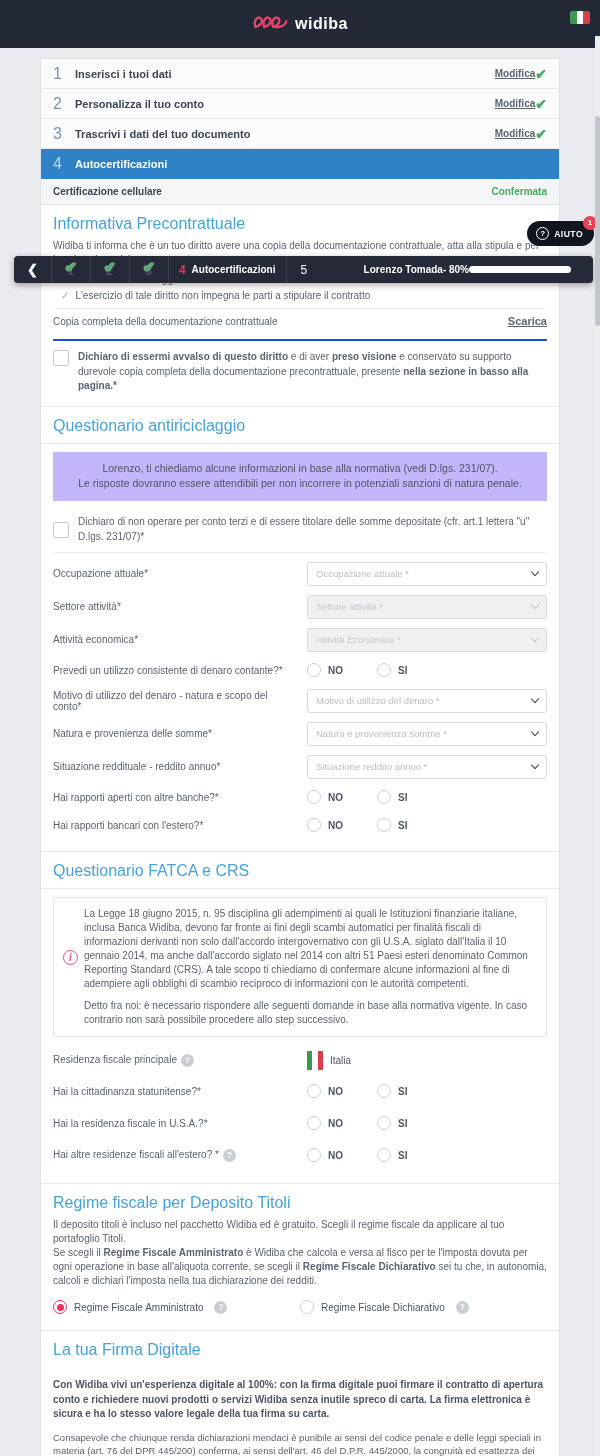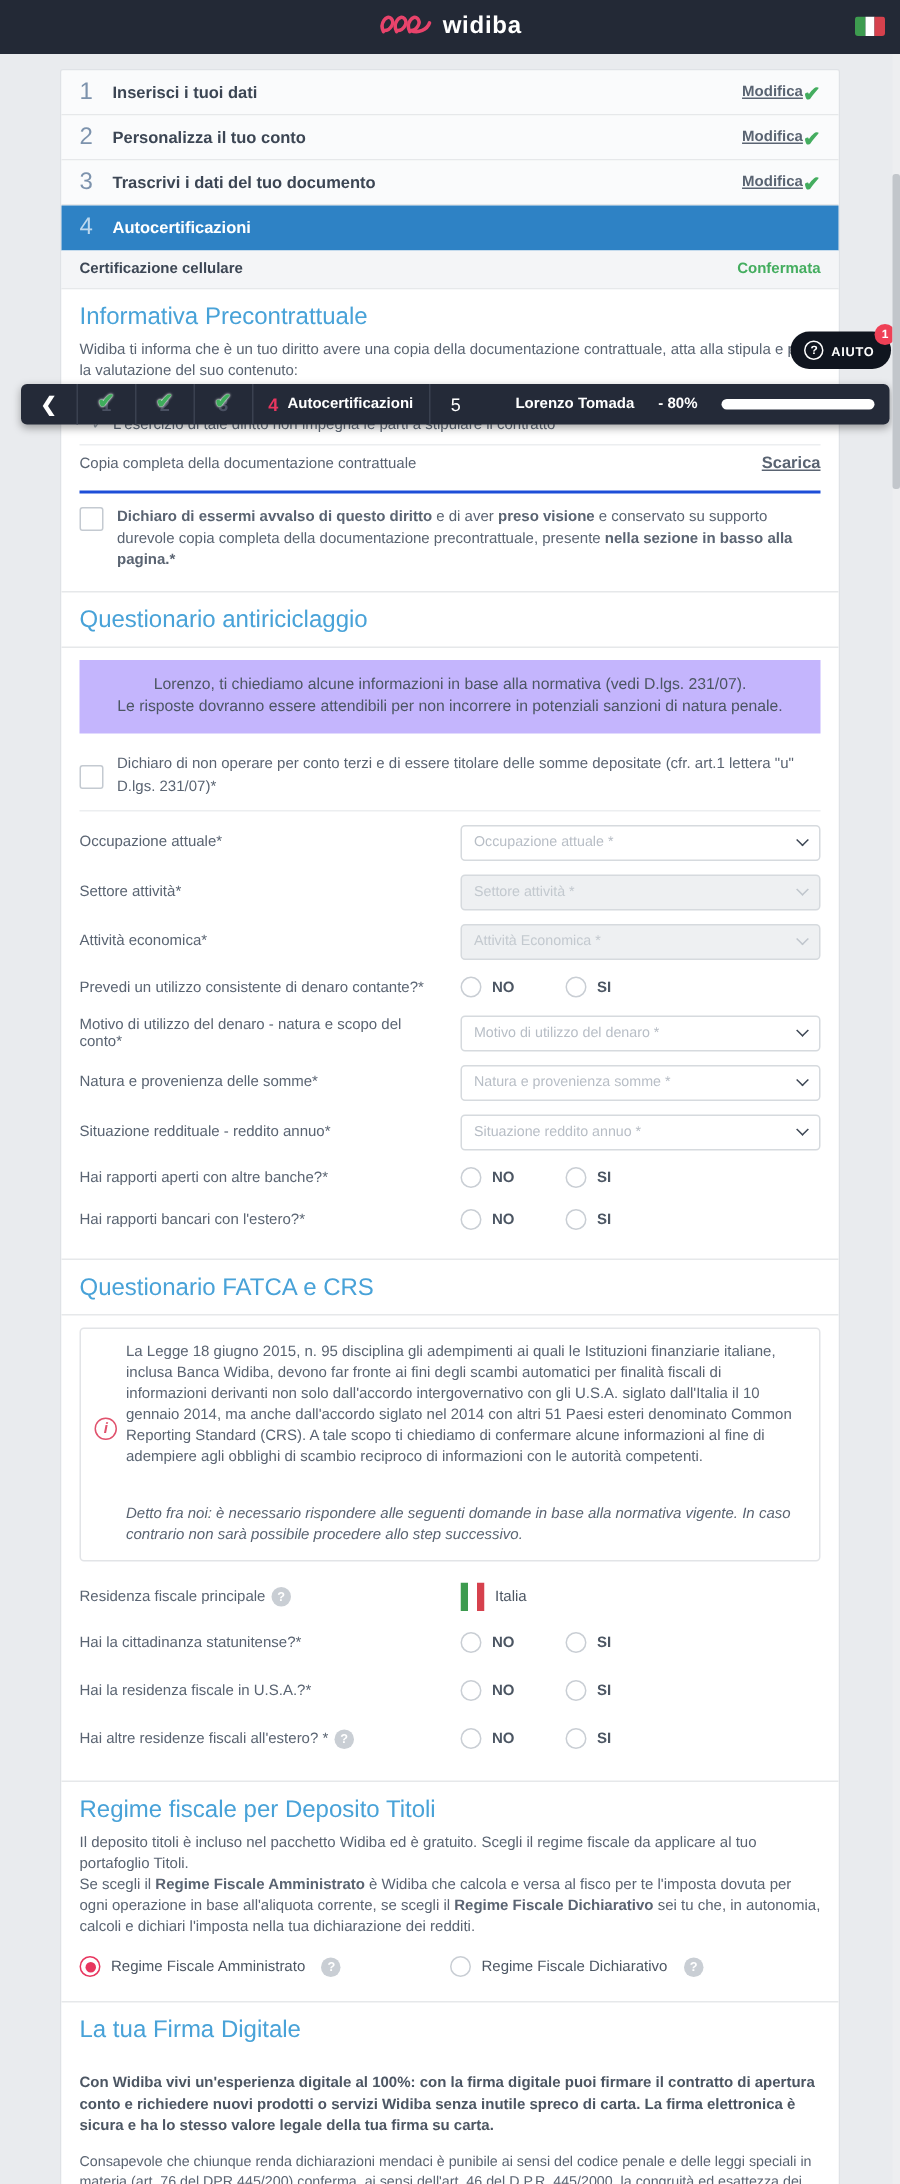--- a/index.html
+++ b/index.html
@@ -7,21 +7,21 @@
   body {
     font-family:"Liberation Sans", sans-serif;
     background:#e9ebee;
     color:#5a6472;
     position:relative;
     height:1456px;
     overflow:hidden;
   }
   
   .app-header {
-    height:36px; background:#232936; display:flex; align-items:center;
+    height:48px; background:#232936; display:flex; align-items:center;
     justify-content:center; position:relative;
   }
   .logo { display:flex; align-items:center; gap:5px; }
   .logo-word { color:#fff; font-size:16px; font-weight:700; letter-spacing:.5px; }
   .flag { width:20px; height:13px; border-radius:2px; overflow:hidden; display:flex;
     position:absolute; right:10px; top:11px; }
   .flag i, .flag-sm i { flex:1; }
   .fl-g { background:#3d9b4f; } .fl-w { background:#fff; } .fl-r { background:#d6414d; }
   
   .page { padding:10px 40px 0 40px; }
@@ -75,21 +75,21 @@
   .radio-group { width:240px; display:flex; align-items:center; gap:34px; }
   .radio-opt { display:flex; align-items:center; gap:7px; cursor:pointer; }
   .radio { width:14px; height:14px; border:1.5px solid #c9ced4; border-radius:50%; background:#fff; }
   .radio.sel { border-color:#e8365f; position:relative; }
   .radio.sel::after { content:""; position:absolute; inset:2.5px; background:#e8365f; border-radius:50%; }
   .radio-lbl { font-size:10px; font-weight:700; color:#4c5663; }
   
   .info-box { border:1px solid #e2e4e7; border-radius:3px; padding:9px 12px 9px 30px; position:relative; margin:4px 0 8px 0; }
   .info-icon { position:absolute; left:9px; top:38%; width:15px; height:15px; border:1.5px solid #e0526d;
     border-radius:50%; color:#e0526d; font-size:10px; font-weight:700; text-align:center; line-height:13px; font-style:italic; }
-  .info-box .note { font-style:italic; margin-top:24px; }
+  .info-box .note { margin-top:8px; }
   .help { width:13px; height:13px; background:#c9ced4; color:#fff; border-radius:50%; display:inline-block;
     text-align:center; font-size:8.5px; font-weight:700; line-height:13px; vertical-align:middle; margin-left:4px; cursor:pointer; }
   .flag-sm { width:16px; height:19px; display:flex; overflow:hidden; margin-right:7px; }
   .value-lbl { font-size:10px; color:#4c5663; display:flex; align-items:center; }
   
   .regime-radios { display:flex; margin-top:12px; margin-bottom:4px; }
   .regime-radios .radio-opt { width:50%; }
   
   .firma-intro { font-size:10px; font-weight:700; color:#4c5663; line-height:1.45; margin-bottom:9px;margin-top:19px; }
   .consent-p { font-size:9.5px; line-height:1.45; color:#5a6472; margin-bottom:9px; }
@@ -104,21 +104,21 @@
     border-right:1px solid #3a4150; padding:0 10px; cursor:pointer; }
   .sb-back { color:#fff; font-size:13px; font-weight:700; padding:0 13px; }
   .sb-check { position:relative; width:18px; text-align:center; }
   .sb-check .n { color:#4a5162; font-size:12px; font-weight:700; }
   .sb-check .c { position:absolute; left:3px; top:-2px; color:#3fae5c; font-size:14px; font-weight:700;
     text-shadow:0 0 2px #fff, 0 0 1px #fff; }
   .sb-active { gap:6px; }
   .sb-active .n4 { color:#e8365f; font-size:12px; font-weight:700; }
   .sb-active .lbl { color:#fff; font-size:10px; font-weight:700; }
   .sb-5 { color:#fff; font-size:12px; font-weight:400; padding:0 14px; }
-  .sb-right { flex:1; display:flex; align-items:center; justify-content:flex-end; gap:16px; padding-right:10px; }
+  .sb-right { flex:1; display:flex; align-items:center; justify-content:flex-end; gap:0; padding-right:22px; }
   .sb-user { color:#fff; font-size:10px; font-weight:700; }
   .sb-progress { width:102px; height:7px; background:#fff; border-radius:4px; overflow:hidden; }
   .sb-progress .fill { height:100%; background:#48b05f; }
   
   .aiuto {
     position:absolute; top:221px; right:6px; background:#10151f; color:#fff; border-radius:14px;
     padding:6px 11px 6px 9px; display:flex; align-items:center; gap:5px; z-index:21; cursor:pointer;
   }
   .aiuto .q { width:13px; height:13px; border:1.2px solid #fff; border-radius:50%; font-size:8px;
     font-weight:700; text-align:center; line-height:11px; }

